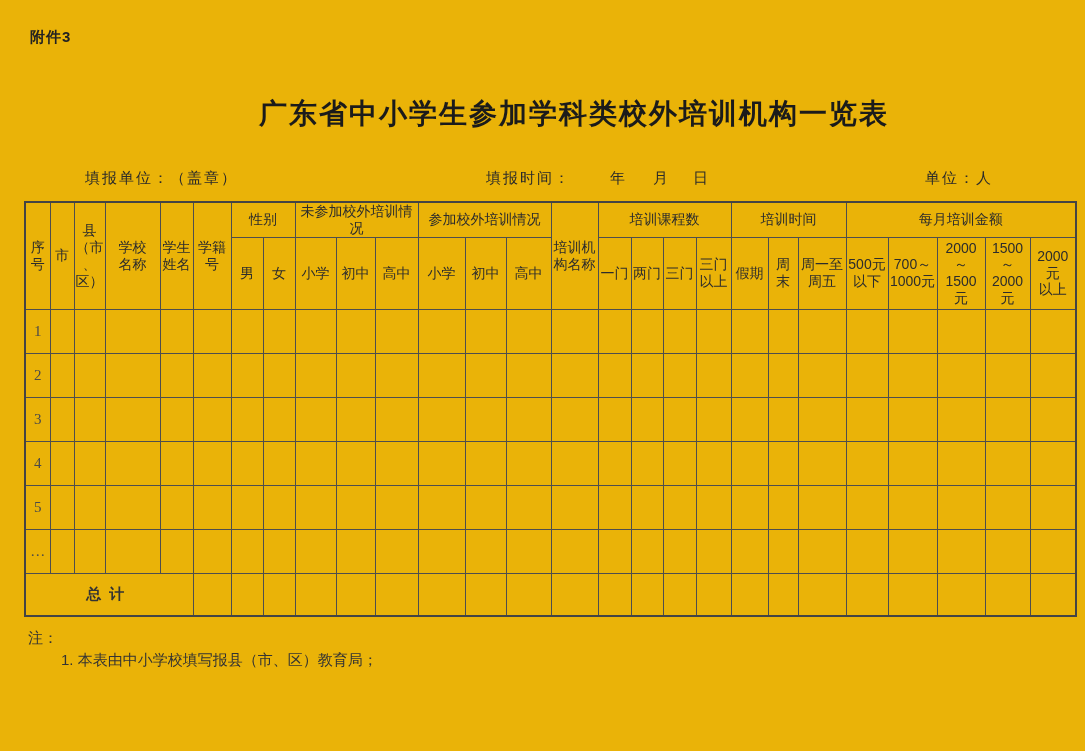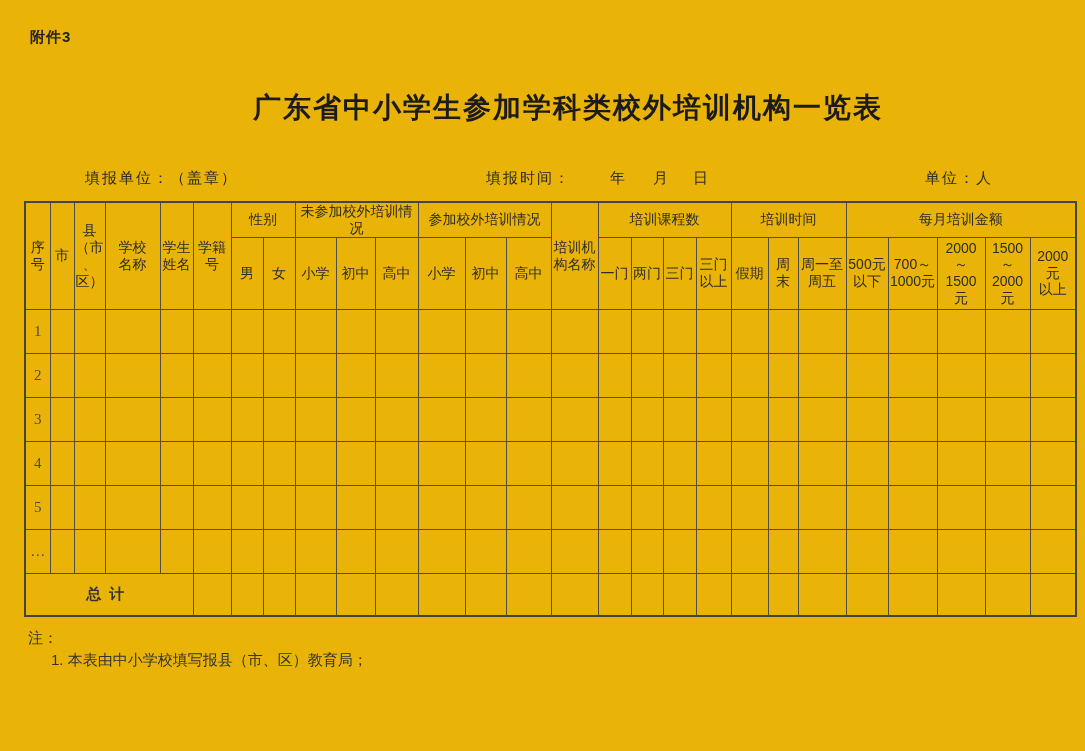--- a/index.html
+++ b/index.html
@@ -7,21 +7,21 @@
     position:relative;width:1085px;height:751px;
     background:#eab308;overflow:hidden;
     font-family:"Liberation Sans","DejaVu Sans",sans-serif;
   }
   .attachment{
     position:absolute;left:30px;top:28px;
     font-size:15px;font-weight:600;color:#222;letter-spacing:1px;
   }
   .title{
     position:absolute;left:558px;top:79px;transform:translateX(-50%);
-    margin:10px;white-space:nowrap;
+    margin:16px;white-space:nowrap;
     font-family:"Liberation Serif","DejaVu Serif",serif;
     font-size:28px;font-weight:bold;color:#1b1b1b;letter-spacing:2px;
   }
   .meta{position:absolute;top:169px;left:0;width:100%;height:22px;font-size:15px;color:#2a2a2a;}
   .m-unit{position:absolute;left:85px;letter-spacing:2px;}
   .m-time{position:absolute;left:486px;letter-spacing:2px;}
   .m-year{position:absolute;left:610px;}
   .m-month{position:absolute;left:653px;}
   .m-day{position:absolute;left:693px;}
   .m-count{position:absolute;left:925px;letter-spacing:2px;}
@@ -43,21 +43,21 @@
   tr.r{height:44px;}
   tr.rt{height:43px;}
   td.rowlab{
     font-family:"Liberation Serif","DejaVu Serif",serif;
     font-size:15px;color:#4a4a4a;
   }
   td.total-cell{font-size:15px;letter-spacing:8px;color:#333;font-weight:bold;}
   .sm{font-size:13px;}
 
   .notes{position:absolute;left:28px;top:627px;font-size:15px;color:#333;line-height:22px;}
-  .note-item{margin-left:23px;}
+  .note-item{margin-left:33px;}
 </style>
 </head>
 <body>
 
 <div class="page">
 
   <div class="attachment">附件3</div>
 
   <h1 class="title">广东省中小学生参加学科类校外培训机构一览表</h1>
 

